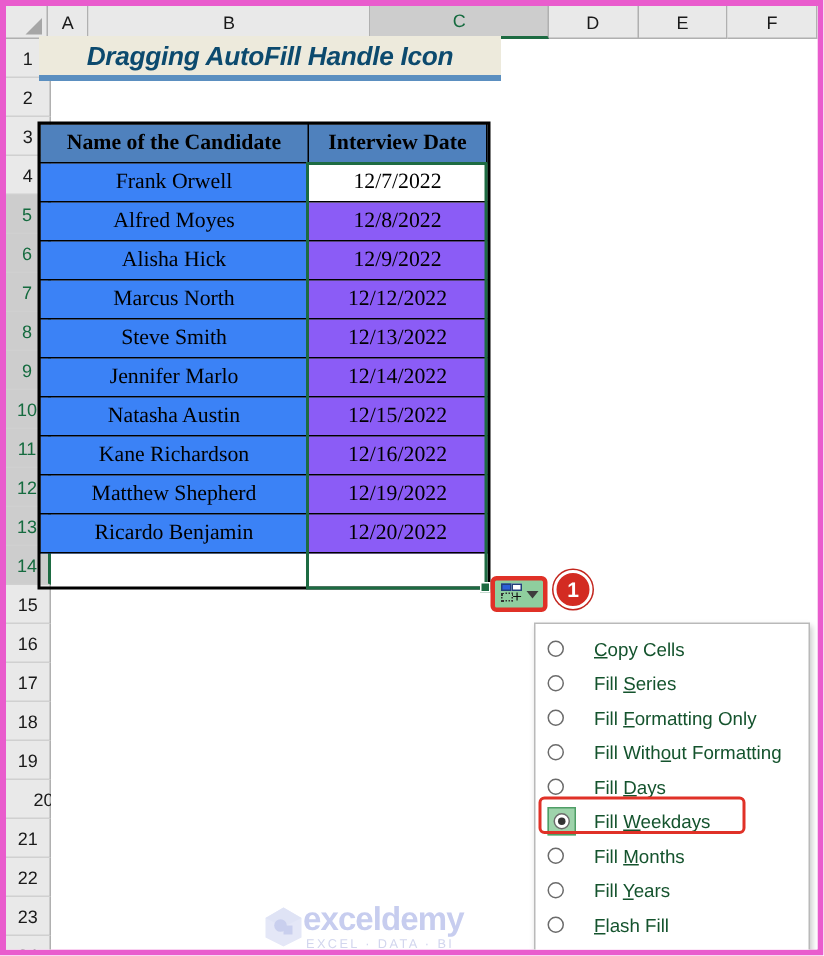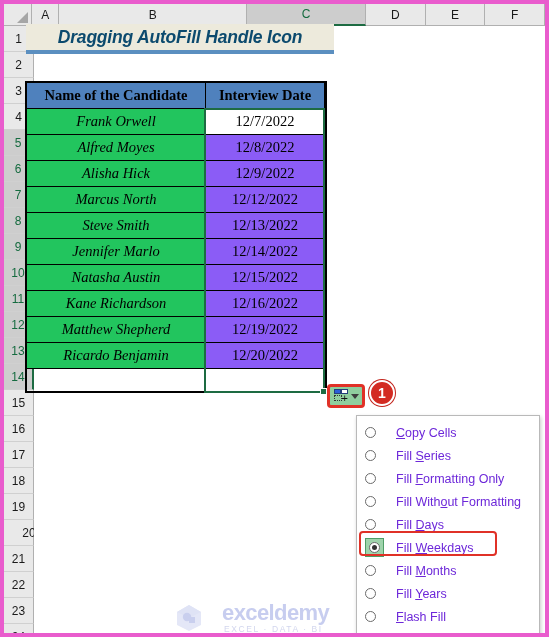--- a/index.html
+++ b/index.html
@@ -144,21 +144,21 @@
   }
   #data-table th {
     background: #4f81bd;
     color: #000000;
     font-weight: bold;
     font-family: "Liberation Serif", serif;
     font-size: 14.5px;
   }
   .col-name  { width: 179px; }
   .col-date  { width: 119px; }
-  td.name-cell { background: #22c55e; color: #000000; font-style: italic; }
+  td.name-cell { background: #3b82f6; color: #000000; }
   td.date-cell { background: #8b5cf6; color: #000000; }
   td.date-cell.first { background: #ffffff; }
 
   
   #table-outline {
     position: absolute;
     left: 21px;
     top: 77px;
     width: 302px;
     height: 312px;
@@ -301,21 +301,21 @@
     flex: 0 0 auto;
   }
   .radio-dot {
     width: 5px; height: 5px;
     border-radius: 50%;
     background: #333333;
   }
   .menu-label {
     font-family: "Liberation Sans", sans-serif;
     font-size: 12.5px;
-    color: #6d28d9;
+    color: #14532d;
     white-space: nowrap;
   }
   .menu-label u { text-decoration: underline; }
 
   #menu-highlight {
     position: absolute;
     left: 355px;
     top: 527px;
     width: 138px;
     height: 25px;
@@ -324,21 +324,21 @@
     pointer-events: none;
   }
 
   
   #watermark {
     position: absolute;
     left: 172px;
     top: 598px;
     display: flex;
     align-items: center;
-    gap: 20px;
+    gap: 0;
     opacity: 1;
   }
   #wm-logo {
     width: 26px; height: 28px;
     position: relative;
   }
   #wm-text-wrap { display: flex; flex-direction: column; line-height: 1; }
   #wm-name {
     font-family: "Liberation Sans", sans-serif;
     font-size: 22px;

